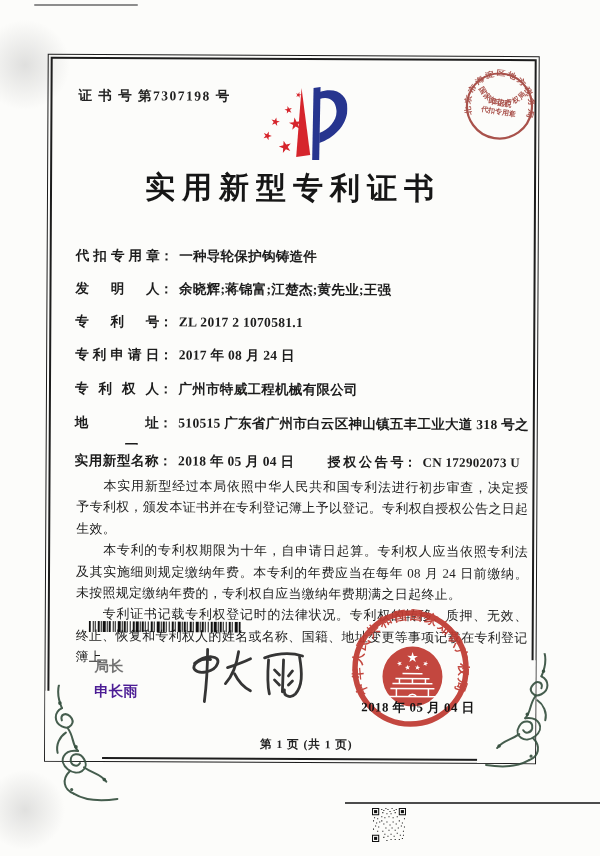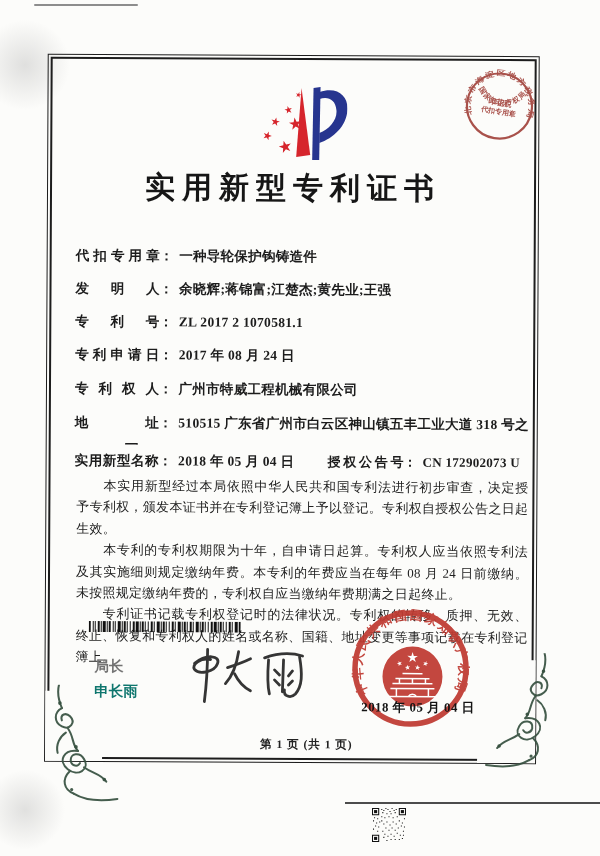--- a/index.html
+++ b/index.html
@@ -41,21 +41,21 @@
   .grant-no-group { position:absolute; left:328px; top:453px; font-size:13px; font-weight:700; color:#1c1c1c; white-space:nowrap; z-index:2; }
   .grant-no-group .glabel { display:inline-block; width:76px; text-align:justify; text-align-last:justify; }
 
   .paras { position:absolute; left:77px; top:477px; width:452px; z-index:2; }
   .paras p { font-size:12.9px; line-height:21.4px; color:#212121; text-align:justify;
              text-indent:2.1em; letter-spacing:.4px; }
 
   .barcode { position:absolute; left:90px; top:622px; width:152px; height:11px; z-index:2; }
 
   .signer-title { position:absolute; left:96px; top:658px; font-size:14.5px; font-weight:700; color:#737373; z-index:2; }
-  .signer-name  { position:absolute; left:96px; top:683px; font-size:14.5px; font-weight:700; color:#0f766e; z-index:2; }
+  .signer-name  { position:absolute; left:96px; top:683px; font-size:14.5px; font-weight:700; color:#4c1d95; z-index:2; }
   .signature { position:absolute; left:182px; top:644px; width:135px; height:62px; z-index:3; }
 
   .seal { position:absolute; left:352px; top:608px; width:120px; height:120px; z-index:2; opacity:.93; }
   .seal-date { position:absolute; left:363px; top:699px; font-size:12.8px; font-weight:700;
                letter-spacing:.5px; color:#141414; z-index:3; white-space:nowrap; }
 
   .page-indicator { position:absolute; left:262px; top:737px; font-size:11.5px; font-weight:600;
                     color:#222; z-index:2; letter-spacing:1px; }
 
   .stamp { position:absolute; left:461px; top:68px; width:74px; height:74px; z-index:2;
@@ -80,20 +80,21 @@
   <div class="smudge-bl"></div>
 
   <div class="sheet">
 
     <div class="frame">
       <div class="frame-inner"></div>
     </div>
     <div class="patch patch-bl"></div>
     <div class="patch patch-br"></div>
 
+    <div class="cert-no">证 书 号 第7307198 号</div>
 
     <svg class="logo" viewBox="0 0 92 84">
       <defs>
         <path id="star" d="M0,-1 L0.225,-0.31 L0.951,-0.309 L0.363,0.118 L0.588,0.809 L0,0.382 L-0.588,0.809 L-0.363,0.118 L-0.951,-0.309 L-0.225,-0.31 Z"></path>
       </defs>
       <g fill="#d6252c">
         <use href="#star" transform="translate(43,9) scale(3) rotate(15)"></use>
         <use href="#star" transform="translate(33,24) scale(4) rotate(-12)"></use>
         <use href="#star" transform="translate(20,36) scale(4.5) rotate(12)"></use>
         <use href="#star" transform="translate(40,38) scale(6.5) rotate(-8)"></use>

